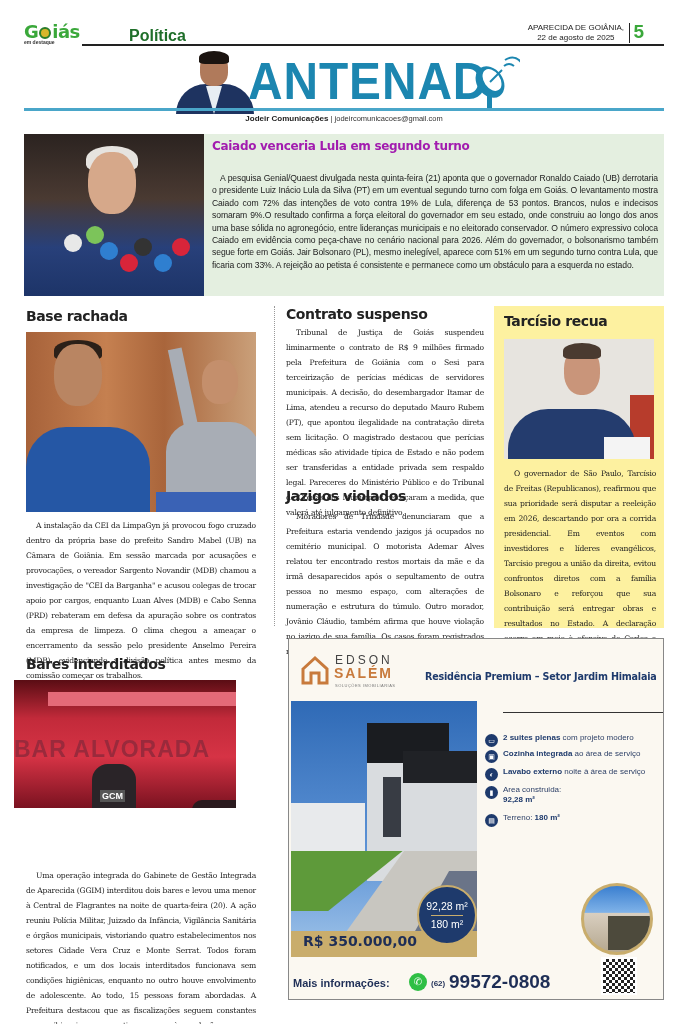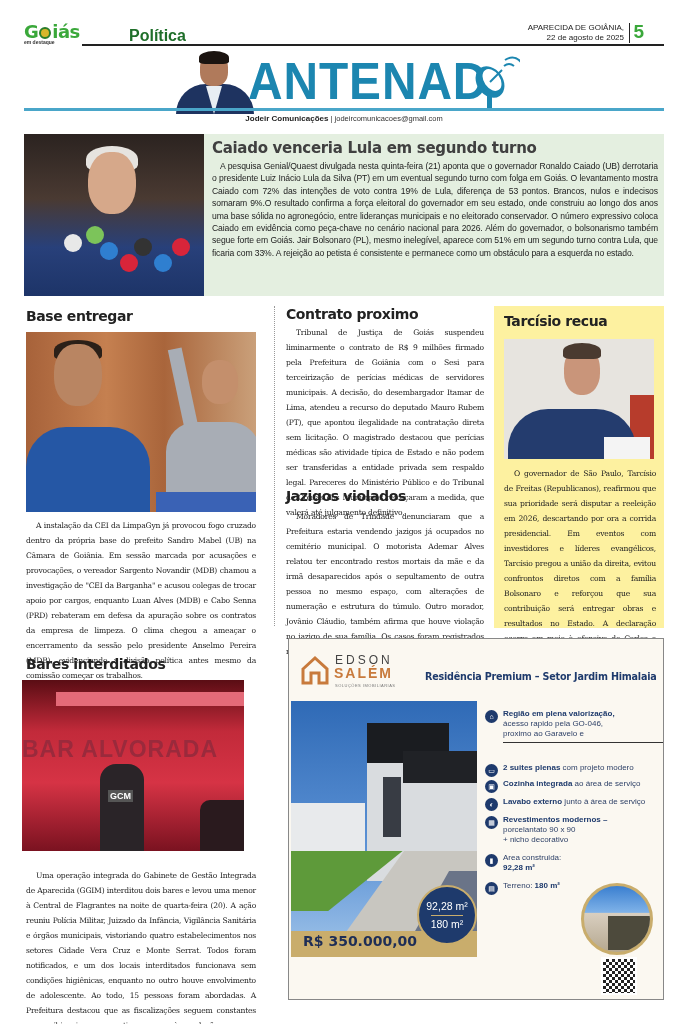--- a/index.html
+++ b/index.html
@@ -6,21 +6,21 @@
   html, body { width: 687px; height: 1024px; background: #fff; overflow: hidden; }
   body { position: relative; font-family: "Liberation Serif", serif; color: #222; }
 
   
   .masthead { position: absolute; left: 24px; top: 22px; width: 640px; height: 24px; }
   .logo { position: absolute; left: 0; top: 0; font-family: "DejaVu Sans", sans-serif; font-weight: bold; font-size: 18px; color: #3aa83a; letter-spacing: -0.5px; line-height: 20px; }
   .logo .seal { display: inline-block; width: 12px; height: 12px; border-radius: 50%; background: #d8b62a; border: 2px solid #2a7d2a; vertical-align: -1px; margin: 0 1px; }
   .logo-sub { position: absolute; left: 0; top: 17px; font-family: "Liberation Sans", sans-serif; font-size: 5px; color: #333; font-weight: bold; }
   .section { position: absolute; left: 58px; top: 5px; font-family: "Liberation Sans", sans-serif; font-weight: bold; font-size: 16px; color: #1f6f2a; margin-left: 47px; }
   .header-rule { position: absolute; left: 58px; top: 22px; width: 582px; height: 1.5px; background: #222; }
-  .dateline { position: absolute; right: 40px; top: 1px; text-align: right; font-family: "Liberation Sans", sans-serif; font-size: 8px; line-height: 10px; color: #222; }
+  .dateline { position: absolute; right: 40px; top: 1px; text-align: center; font-family: "Liberation Sans", sans-serif; font-size: 8px; line-height: 10px; color: #222; }
   .page-sep { position: absolute; right: 34px; top: 1px; width: 1px; height: 20px; background: #222; }
   .page-num { position: absolute; right: 20px; top: -1px; font-family: "Liberation Sans", sans-serif; font-weight: bold; font-size: 19px; color: #3aa83a; }
 
   
   .banner { position: absolute; left: 24px; top: 48px; width: 640px; height: 70px; }
   .columnist-photo { position: absolute; left: 152px; top: 4px; width: 78px; height: 62px; }
   .columnist-photo .head { position: absolute; left: 24px; top: 0; width: 28px; height: 34px; border-radius: 45% 45% 40% 40%; background: #b07a5b; }
   .columnist-photo .hair { position: absolute; left: 23px; top: -1px; width: 30px; height: 13px; border-radius: 50% 50% 20% 20%; background: #1b1410; }
   .columnist-photo .suit { position: absolute; left: 0; top: 32px; width: 78px; height: 30px; border-radius: 30px 30px 0 0; background: #1e3360; }
   .columnist-photo .shirt { position: absolute; left: 30px; top: 34px; width: 16px; height: 28px; background: #e8eef3; clip-path: polygon(0 0, 100% 0, 50% 100%); }
@@ -30,21 +30,21 @@
   .byline { position: absolute; left: 24px; top: 114px; width: 640px; text-align: center; font-family: "Liberation Sans", sans-serif; font-size: 7.5px; color: #333; }
   .byline b { font-size: 8px; color: #222; }
 
   
   .lead { position: absolute; left: 24px; top: 134px; width: 640px; height: 162px; background: #e4efe0; }
   .lead-photo { position: absolute; left: 0; top: 0; width: 180px; height: 162px; background: linear-gradient(180deg,#2b2320 0%,#4a3a32 40%,#28407a 70%,#1d3468 100%); overflow: hidden; }
   .lead-photo .face { position: absolute; left: 64px; top: 18px; width: 48px; height: 62px; border-radius: 45%; background: #d6a88a; }
   .lead-photo .hair { position: absolute; left: 62px; top: 12px; width: 52px; height: 26px; border-radius: 50% 50% 30% 30%; background: #e6e3df; }
   .lead-photo .mic { position: absolute; width: 18px; height: 18px; border-radius: 50%; }
   .lead-body { position: absolute; left: 188px; top: 5px; width: 446px; }
-  .lead-title { font-family: "DejaVu Sans", sans-serif; font-weight: bold; font-size: 15px; color: #404040; letter-spacing: -0.3px; margin-bottom: 3px; }
+  .lead-title { font-family: "DejaVu Sans", sans-serif; font-weight: bold; font-size: 12px; color: #a21caf; letter-spacing: -0.3px; margin-bottom: 19px; }
   .lead-text { font-family: "Liberation Sans", sans-serif; font-size: 8.6px; line-height: 12.4px; color: #222; text-align: justify; text-indent: 8px; letter-spacing: -0.1px; }
 
   
   .col-div { position: absolute; left: 274px; top: 306px; width: 0; height: 320px; border-left: 1px dotted #999; }
 
   
   .art-title { position: absolute; font-family: "DejaVu Sans", sans-serif; font-weight: bold; font-size: 14px; color: #222; letter-spacing: -0.4px; }
   .art-text { position: absolute; font-family: "DejaVu Serif", serif; font-size: 7.6px; line-height: 15px; color: #222; text-align: justify; text-indent: 10px; letter-spacing: -0.2px; }
 
   .photo-base { position: absolute; left: 26px; top: 332px; width: 230px; height: 180px; background: linear-gradient(90deg,#a7623a 0%,#c58050 35%,#a9653b 60%,#caa07a 100%); overflow: hidden; }
@@ -58,21 +58,21 @@
 
   .photo-tarcisio { position: absolute; left: 504px; top: 339px; width: 150px; height: 120px; background: #e7e4df; overflow: hidden; }
   .photo-tarcisio .suit { position: absolute; left: 4px; top: 70px; width: 128px; height: 60px; border-radius: 40px 40px 0 0; background: #243c6e; }
   .photo-tarcisio .face { position: absolute; left: 60px; top: 8px; width: 36px; height: 48px; border-radius: 45%; background: #c9957a; }
   .photo-tarcisio .hair { position: absolute; left: 59px; top: 4px; width: 38px; height: 16px; border-radius: 50% 50% 20% 20%; background: #4a3a30; }
   .photo-tarcisio .flag { position: absolute; left: 126px; top: 56px; width: 24px; height: 64px; background: #b73c2c; }
   .photo-tarcisio .paper { position: absolute; left: 100px; top: 98px; width: 46px; height: 22px; background: #f4f4f4; }
 
   .yellow-box { position: absolute; left: 494px; top: 306px; width: 170px; height: 322px; background: #fdf1a0; }
 
-  .photo-bar { position: absolute; left: 22px; top: 680px; width: 222px; height: 171px; background: linear-gradient(180deg,#5a0d14 0%,#c22a3a 30%,#d63345 60%,#7a1220 100%); overflow: hidden; }
+  .photo-bar { position: absolute; left: 14px; top: 680px; width: 222px; height: 128px; background: linear-gradient(180deg,#5a0d14 0%,#c22a3a 30%,#d63345 60%,#7a1220 100%); overflow: hidden; }
   .photo-bar .sign { position: absolute; left: 0; top: 56px; font-family: "Liberation Sans", sans-serif; font-weight: bold; font-size: 23px; color: #9a2a3c; letter-spacing: 1px; }
   .photo-bar .roof { position: absolute; left: 34px; top: 12px; width: 190px; height: 14px; background: #e46a78; }
   .photo-bar .officer { position: absolute; left: 78px; top: 84px; width: 44px; height: 96px; background: #2a2428; border-radius: 16px 16px 0 0; }
   .photo-bar .gcm { position: absolute; left: 86px; top: 110px; font-family: "Liberation Sans", sans-serif; font-weight: bold; font-size: 9px; color: #fff; background: #555; padding: 1px 2px; }
   .photo-bar .car { position: absolute; left: 178px; top: 120px; width: 50px; height: 60px; background: #2a1a1e; border-radius: 10px 0 0 0; }
 
   
   .ad { position: absolute; left: 288px; top: 638px; width: 376px; height: 362px; border: 1px solid #888; background: #fbf8f1; overflow: hidden; }
   .ad-logo { position: absolute; left: 12px; top: 12px; width: 108px; height: 44px; }
   .ad-logo .house { position: absolute; left: 0; top: 4px; width: 28px; height: 30px; }
@@ -162,35 +162,35 @@
     <div class="mic" style="left:110px;top:104px;background:#333;"></div>
     <div class="mic" style="left:130px;top:120px;background:#2f7fd0;"></div>
     <div class="mic" style="left:148px;top:104px;background:#d8253a;"></div>
   </div>
   <div class="lead-body">
     <div class="lead-title">Caiado venceria Lula em segundo turno</div>
     <p class="lead-text">A pesquisa Genial/Quaest divulgada nesta quinta-feira (21) aponta que o governador Ronaldo Caiado (UB) derrotaria o presidente Luiz Inácio Lula da Silva (PT) em um eventual segundo turno com folga em Goiás. O levantamento mostra Caiado com 72% das intenções de voto contra 19% de Lula, diferença de 53 pontos. Brancos, nulos e indecisos somaram 9%.O resultado confirma a força eleitoral do governador em seu estado, onde construiu ao longo dos anos uma base sólida no agronegócio, entre lideranças municipais e no eleitorado conservador. O número expressivo coloca Caiado em evidência como peça-chave no cenário nacional para 2026. Além do governador, o bolsonarismo também segue forte em Goiás. Jair Bolsonaro (PL), mesmo inelegível, aparece com 51% em um segundo turno contra Lula, que ficaria com 33%. A rejeição ao petista é consistente e permanece como um obstáculo para a esquerda no estado.</p>
   </div>
 </div>
 
-<div class="art-title" style="left:26px;top:308px;">Base entregar</div>
+<div class="art-title" style="left:26px;top:308px;">Base rachada</div>
 <div class="photo-base">
   <div class="p1"></div>
     <div class="h1"></div>
     <div class="f1"></div>
   <div class="arm"></div>
     <div class="p2"></div>
     <div class="f2"></div>
     <div class="desk"></div>
 </div>
 <p class="art-text" style="left:26px;top:518px;width:230px;">A instalação da CEI da LimpaGyn já provocou fogo cruzado dentro da própria base do prefeito Sandro Mabel (UB) na Câmara de Goiânia. Em sessão marcada por acusações e provocações, o vereador Sargento Novandir (MDB) chamou a investigação de "CEI da Barganha" e acusou colegas de trocar apoio por cargos, enquanto Luan Alves (MDB) e Cabo Senna (PRD) rebateram em defesa da apuração sobre os contratos da empresa de limpeza. O clima chegou a ameaçar o encerramento da sessão pelo presidente Anselmo Pereira (MDB), evidenciando a divisão política antes mesmo da comissão começar os trabalhos.</p>
 
 <div class="col-div"></div>
 
-<div class="art-title" style="left:286px;top:306px;">Contrato proximo</div>
+<div class="art-title" style="left:286px;top:306px;">Contrato suspenso</div>
 <p class="art-text" style="left:286px;top:325px;width:198px;">Tribunal de Justiça de Goiás suspendeu liminarmente o contrato de R$ 9 milhões firmado pela Prefeitura de Goiânia com o Sesi para terceirização de perícias médicas de servidores municipais. A decisão, do desembargador Itamar de Lima, atendeu a recurso do deputado Mauro Rubem (PT), que apontou ilegalidade na contratação direta sem licitação. O magistrado destacou que perícias médicas são atividade típica de Estado e não podem ser transferidas a entidade privada sem respaldo legal. Pareceres do Ministério Público e do Tribunal de Contas dos Municípios reforçaram a medida, que valerá até julgamento definitivo.</p>
 
 <div class="art-title" style="left:286px;top:488px;">Jazigos violados</div>
 <p class="art-text" style="left:286px;top:509px;width:198px;">Moradores de Trindade denunciaram que a Prefeitura estaria vendendo jazigos já ocupados no cemitério municipal. O motorista Ademar Alves relatou ter encontrado restos mortais da mãe e da irmã desaparecidos após o sepultamento de outra pessoa no mesmo espaço, com alterações de numeração e estrutura do túmulo. Outro morador, Jovânio Cláudio, também afirma que houve violação no jazigo de sua família. Os casos foram registrados na Polícia Civil, que investiga a situação.</p>
 
 <div class="yellow-box"></div>
 <div class="art-title" style="left:504px;top:313px;">Tarcísio recua</div>
 <div class="photo-tarcisio">
   <div class="flag"></div>
     <div class="suit"></div>
@@ -233,49 +233,47 @@
   </div>
   <div class="ad-price-bar"></div>
   <div class="ad-price">R$ 350.000,00</div>
   <div class="ad-area-badge">
     <div class="a1">92,28 m²</div>
     <div class="line"></div>
     <div class="a2">180 m²</div>
   </div>
 
   <div class="ad-features">
-    <div class="feat" style="margin-bottom:2px;">
-      <span class="ico">⌂</span>
-      <b>Região em plena valorização,</b><br><span>ácesso rapido pela GO-046,</span><br><span>proximo ao Garavelo e</span>
-    </div>
     <div class="feat-sep"></div>
     <div class="feat" style="margin-bottom:6px;margin-top:20px;">
       <span class="ico">▭</span>
       <b>2 suites plenas</b><span> com projeto modero</span>
     </div>
     <div class="feat" style="margin-bottom:8px;">
       <span class="ico">▣</span>
       <b>Cozinha integrada</b><span> ao área de serviço</span>
     </div>
     <div class="feat" style="margin-bottom:8px;">
       <span class="ico">◐</span>
-      <b>Lavabo externo</b><span> junto à área de serviço</span>
-    </div>
-    <div class="feat" style="margin-bottom:8px;">
-      <span class="ico">▦</span>
-      <b>Revestimentos modernos –</b><br><span>porcelantato 90 x 90</span><br><span>+ nicho decorativo</span>
+      <b>Lavabo externo</b><span> noite à área de serviço</span>
     </div>
     <div class="feat" style="margin-bottom:8px;">
       <span class="ico">▮</span>
       <span>Area construida:</span><br><b>92,28 m²</b>
     </div>
     <div class="feat">
       <span class="ico">▤</span>
       <span>Terreno: </span><b>180 m²</b>
     </div>
   </div>
 
   <div class="ad-circle-photo">
       <div class="gate"></div>
     </div>
 
+  <div class="ad-contact">
+    <div class="label">Mais informações:</div>
+    <div class="wa">✆</div>
+    <div class="ddd">(62)</div>
+    <div class="phone">99572-0808</div>
+  </div>
   <div class="qr"></div>
 </div>
 
 </body></html>

